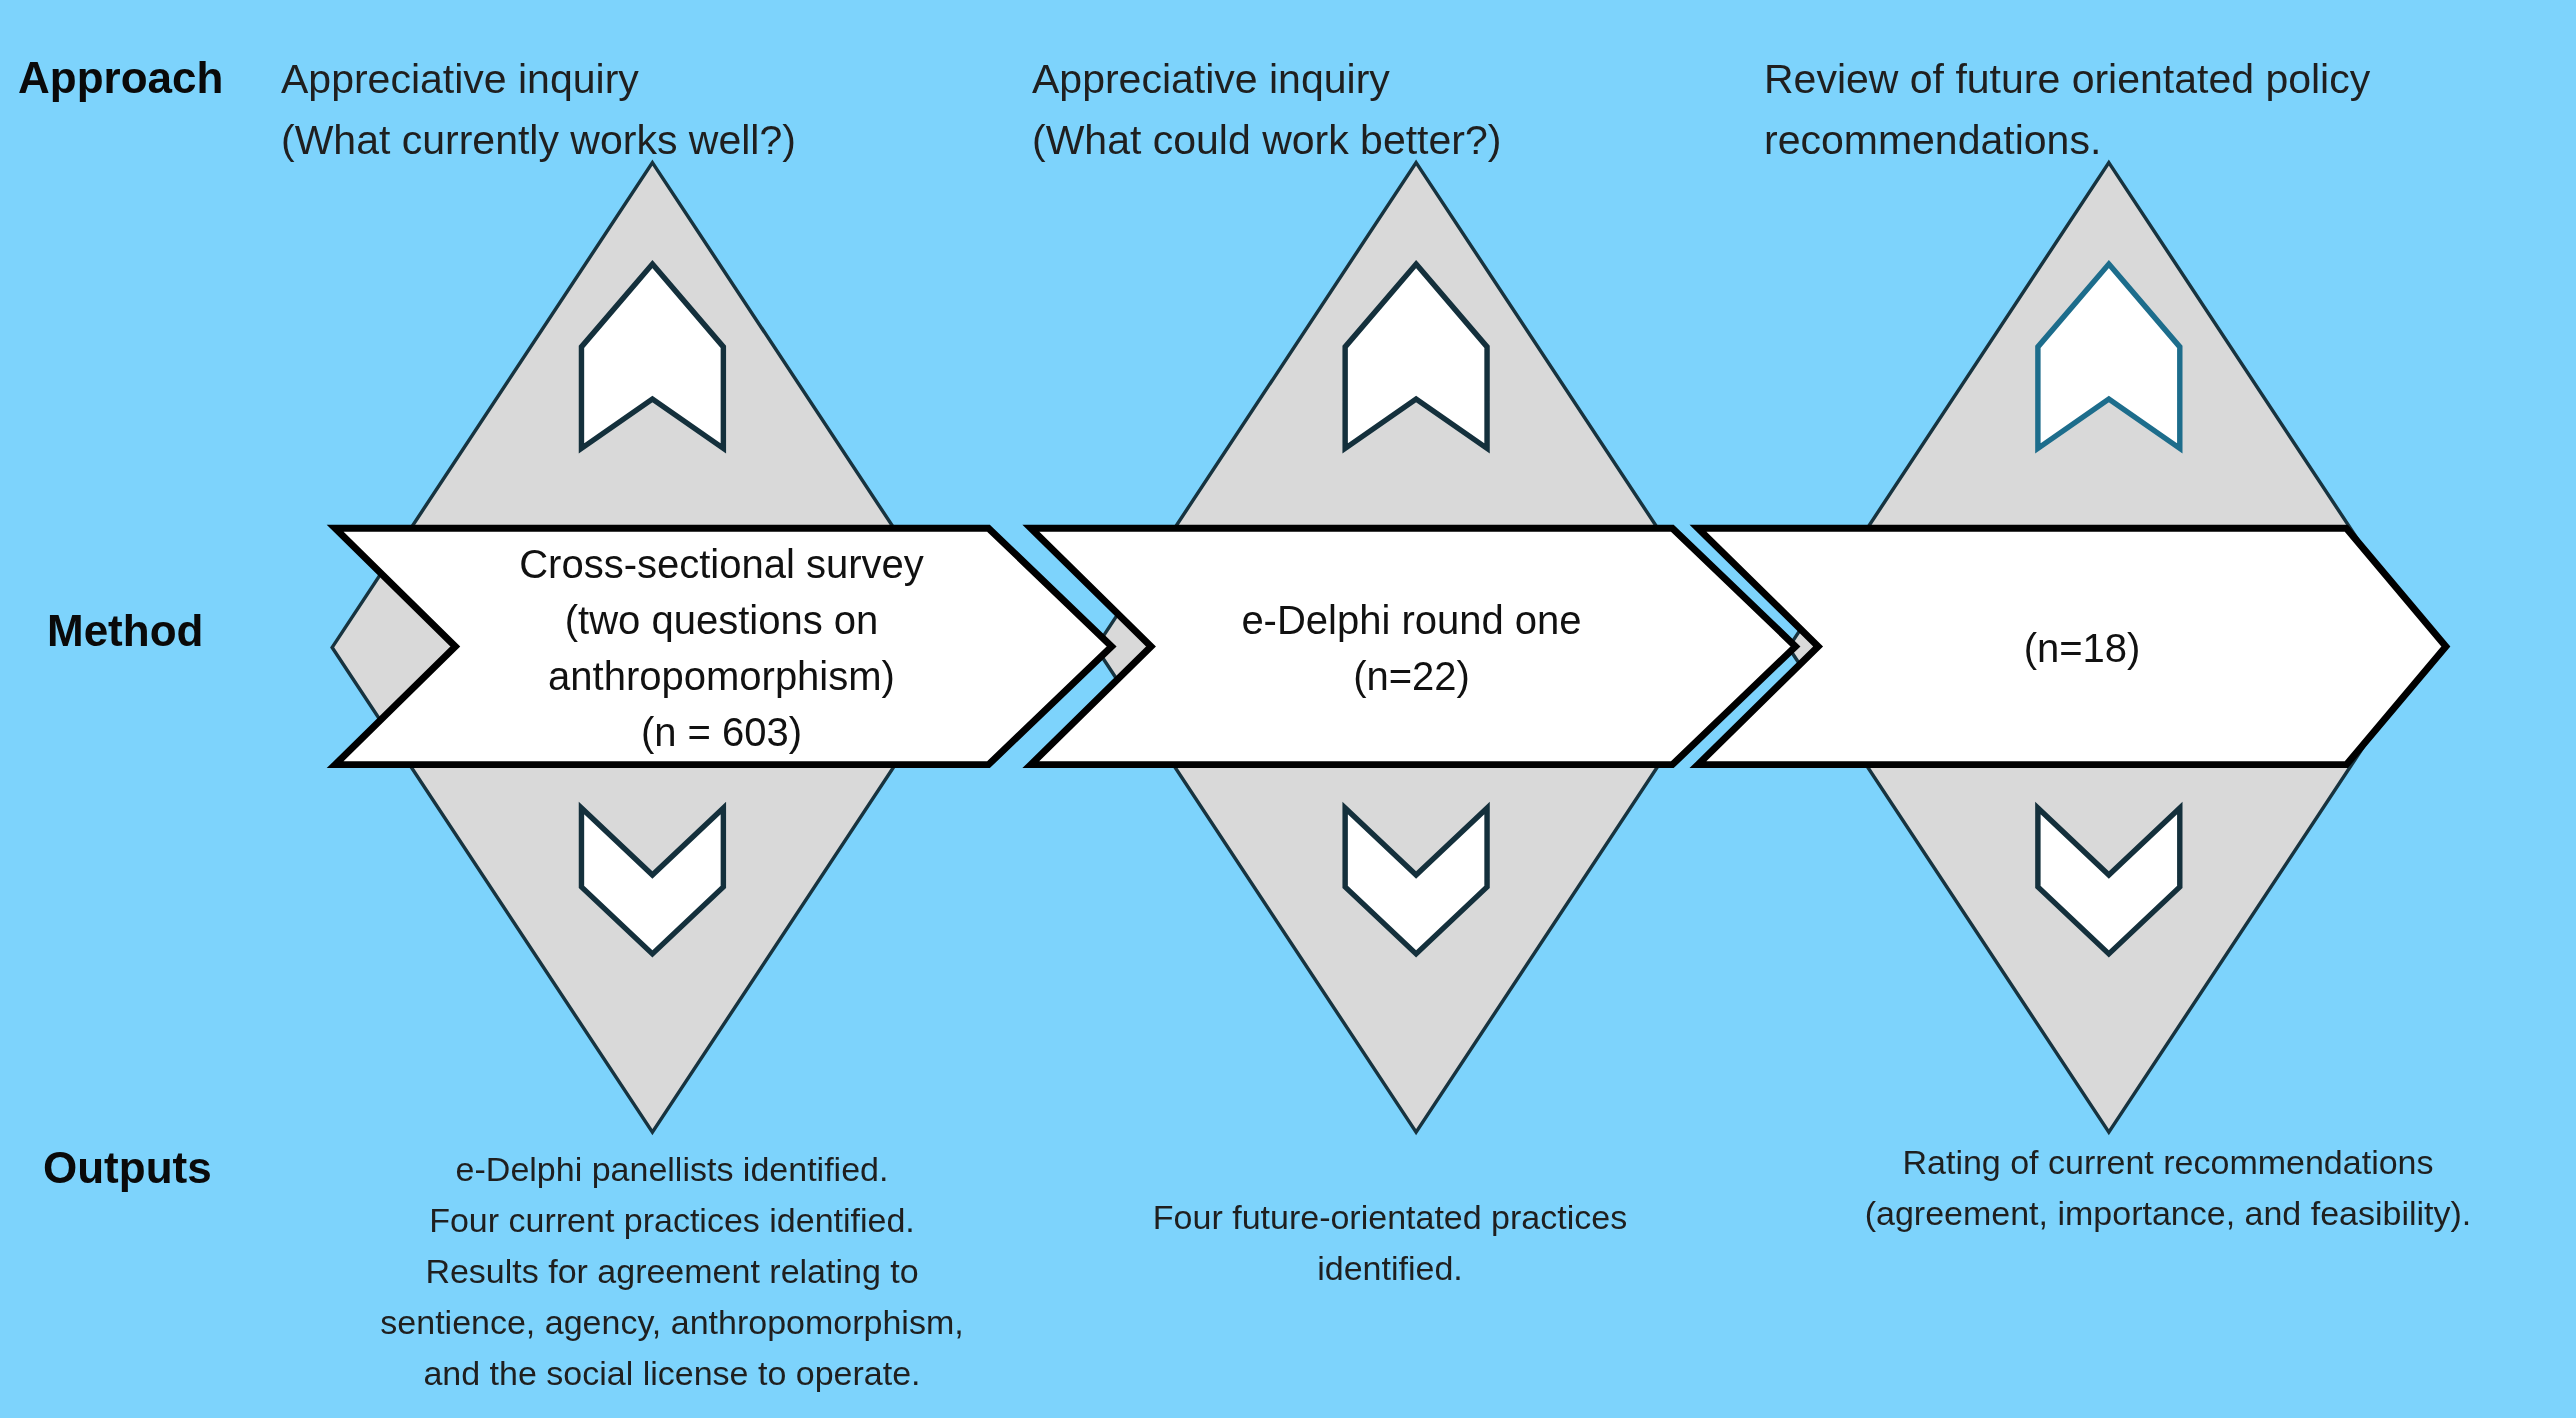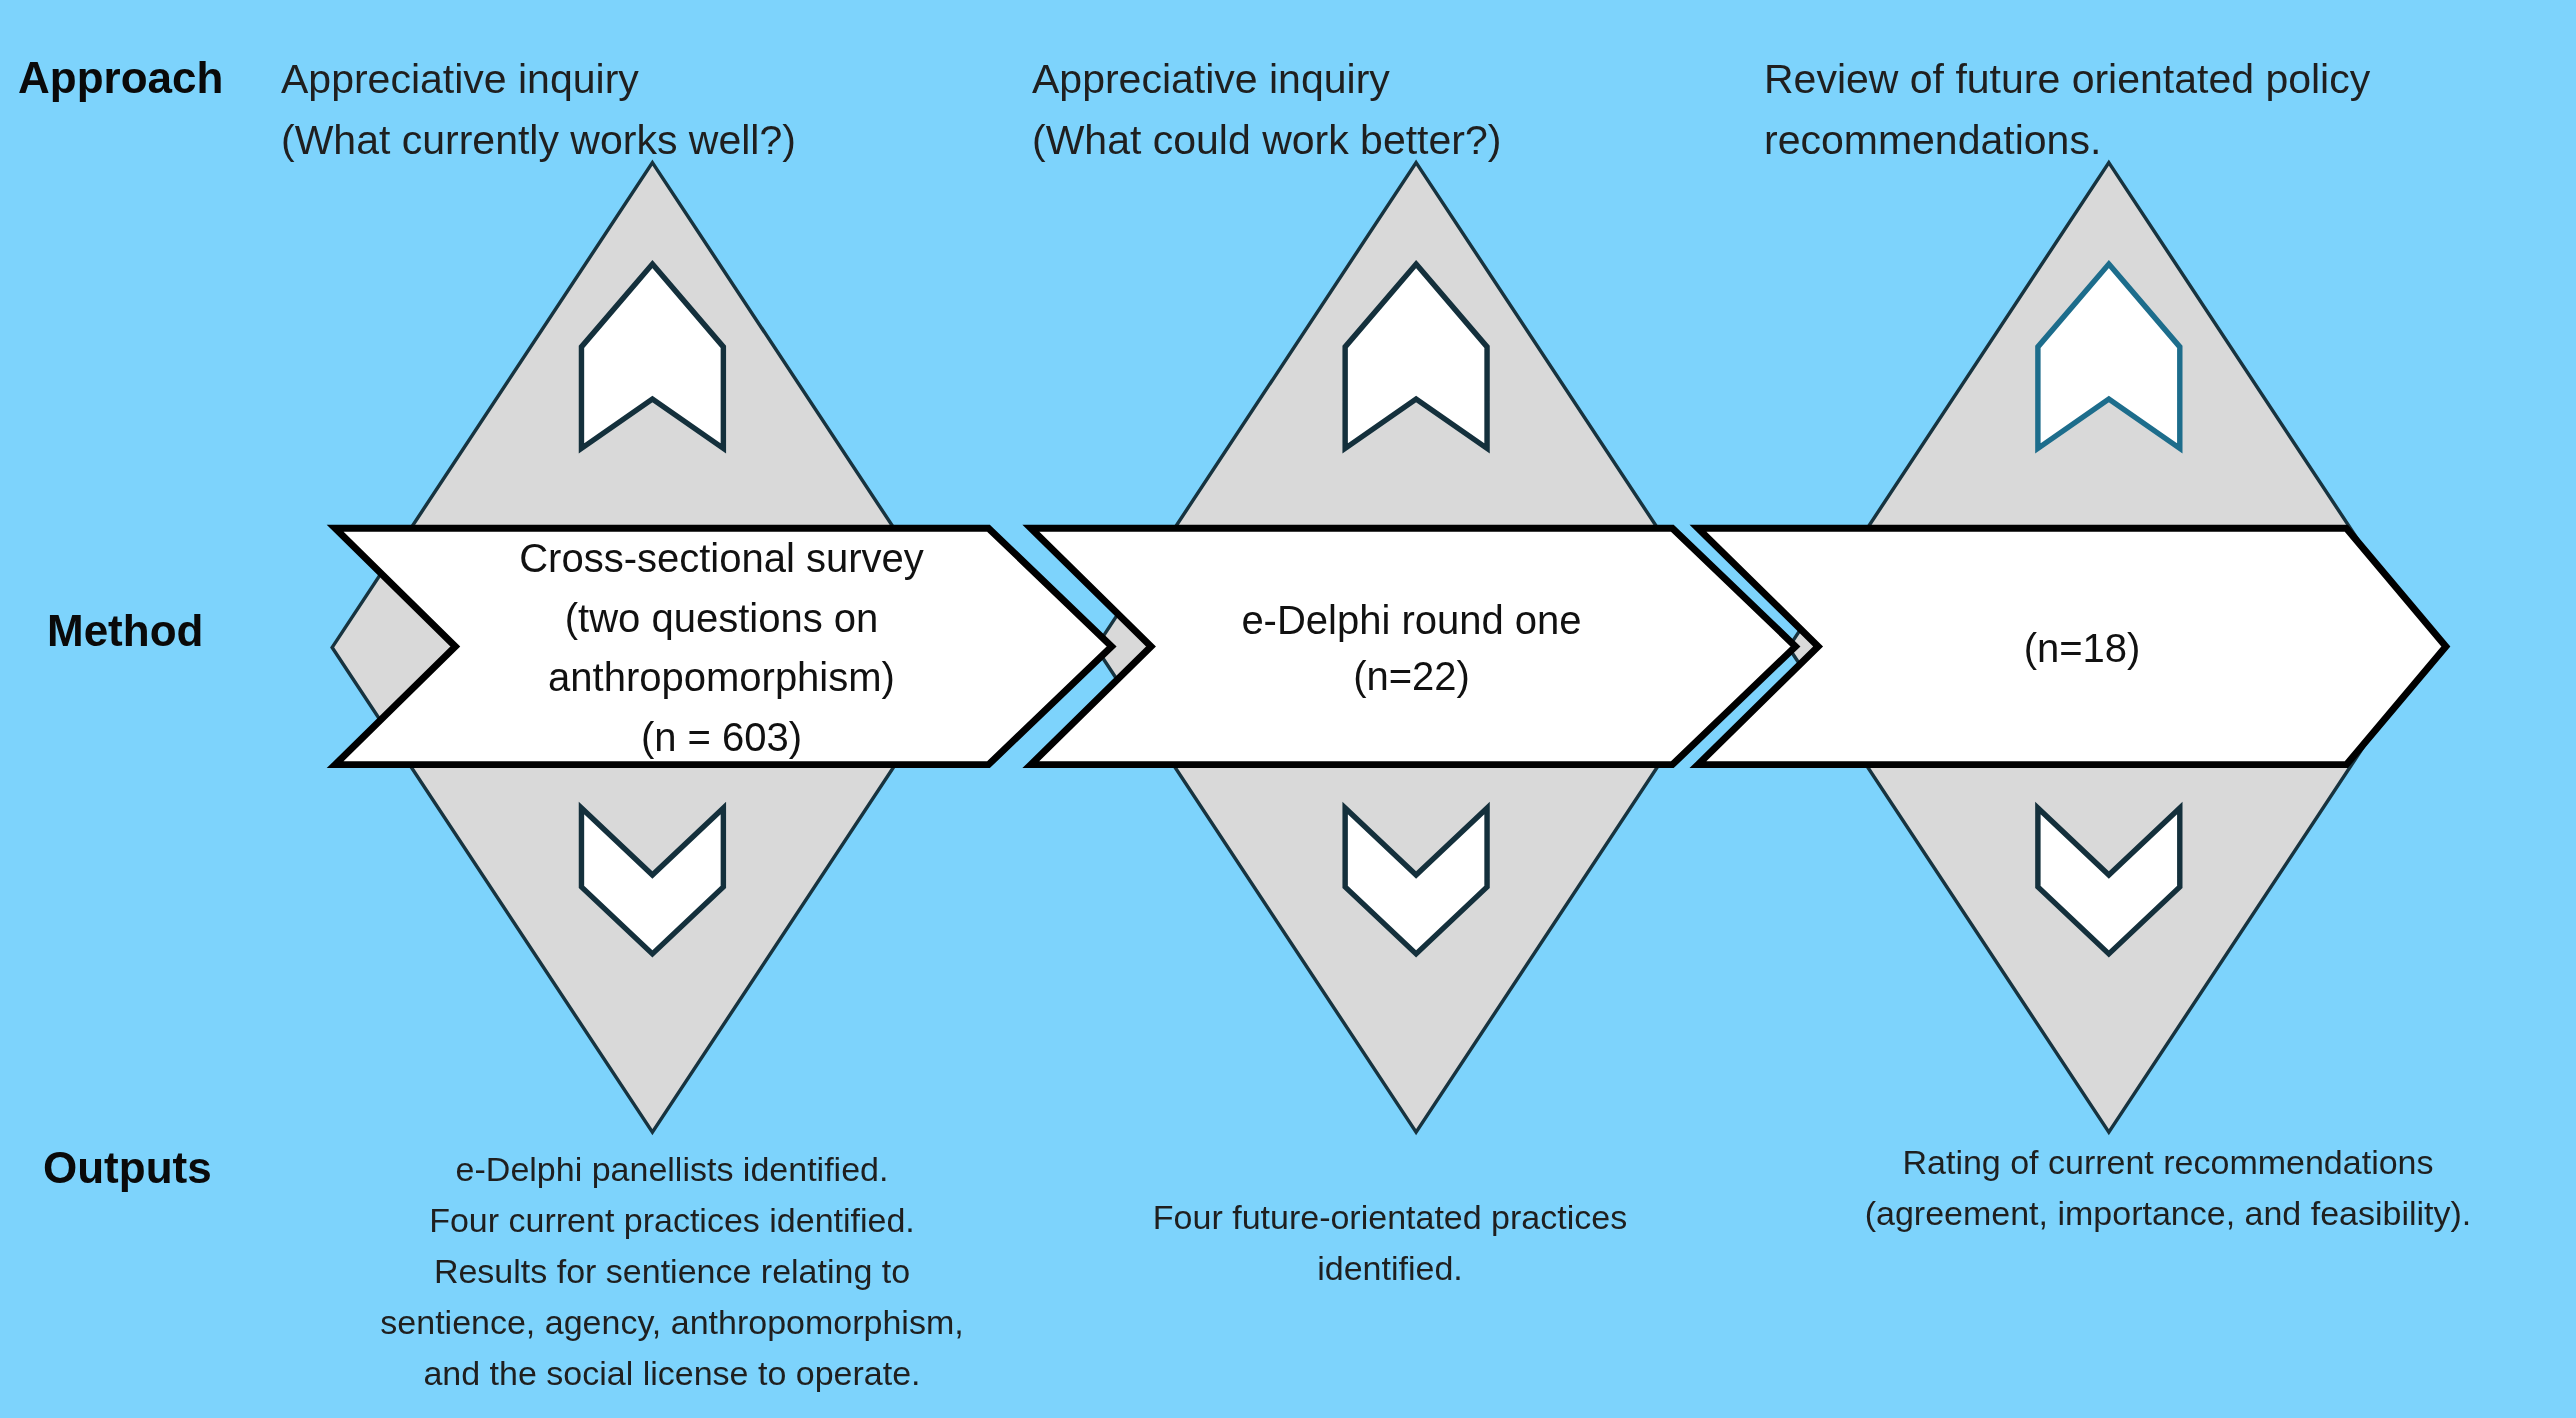--- a/index.html
+++ b/index.html
@@ -42,21 +42,21 @@
     top: 530px;
     height: 235px;
     display: flex;
     flex-direction: column;
     justify-content: center;
     text-align: center;
     font-size: 40px;
     line-height: 56px;
     color: #111111;
   }
-  .banner-text.b1 { left: 455px;  width: 533px; justify-content: space-between; }
+  .banner-text.b1 { left: 455px;  width: 533px; }
   .banner-text.b2 { left: 1151px; width: 521px; }
   .banner-text.b3 { left: 1818px; width: 528px; }
 
   .outputs-text {
     position: absolute;
     text-align: center;
     font-size: 34px;
     line-height: 51px;
     color: #1f1f1f;
   }
@@ -123,21 +123,21 @@
     <div class="line">e-Delphi round one</div>
     <div class="line">(n=22)</div>
   </div>
   <div class="banner-text b3">
     <div class="line">(n=18)</div>
   </div>
 
   <div class="outputs-text o1">
     <div class="line">e-Delphi panellists identified.</div>
     <div class="line">Four current practices identified.</div>
-    <div class="line">Results for sentience relating to</div>
+    <div class="line">Results for agreement relating to</div>
     <div class="line">sentience, agency, anthropomorphism,</div>
     <div class="line">and the social license to operate.</div>
   </div>
   <div class="outputs-text o2">
     <div class="line">Four future-orientated practices</div>
     <div class="line">identified.</div>
   </div>
   <div class="outputs-text o3">
     <div class="line">Rating of current recommendations</div>
     <div class="line">(agreement, importance, and feasibility).</div>

